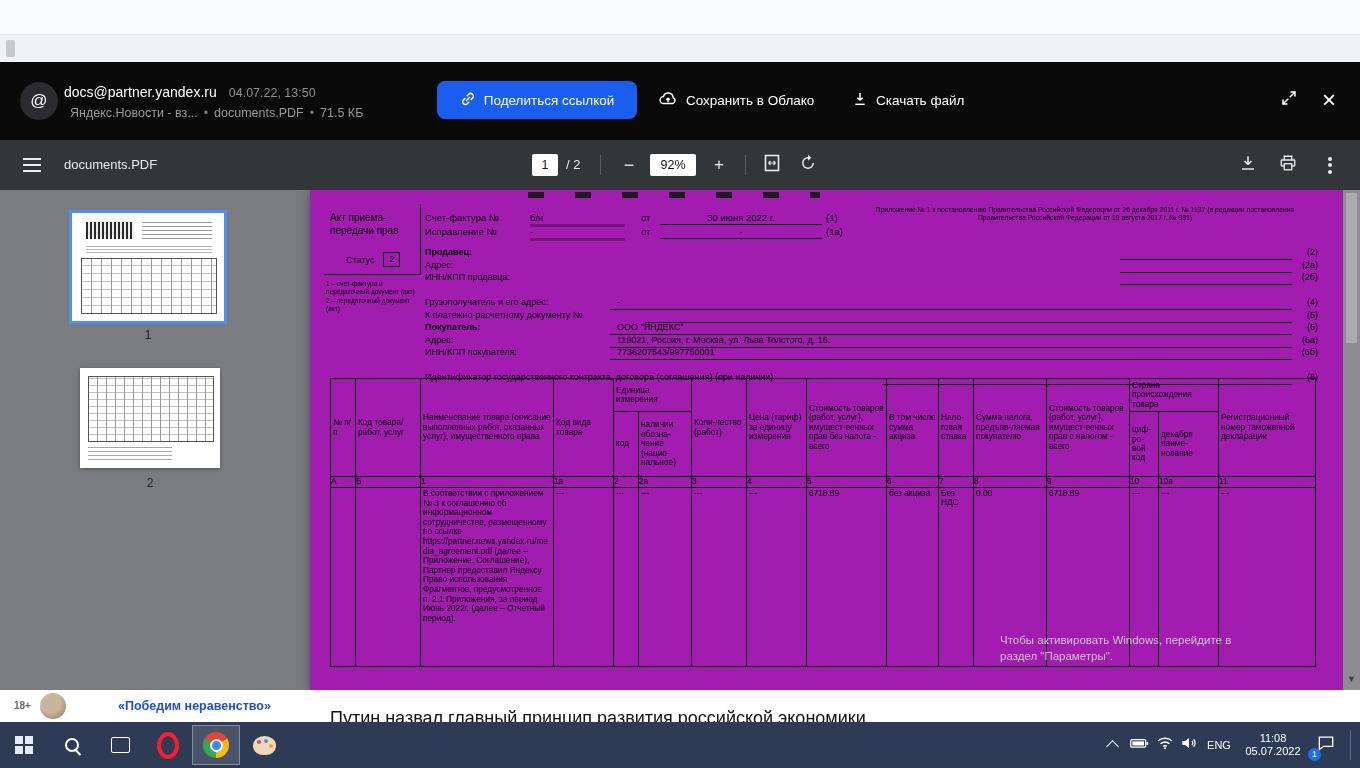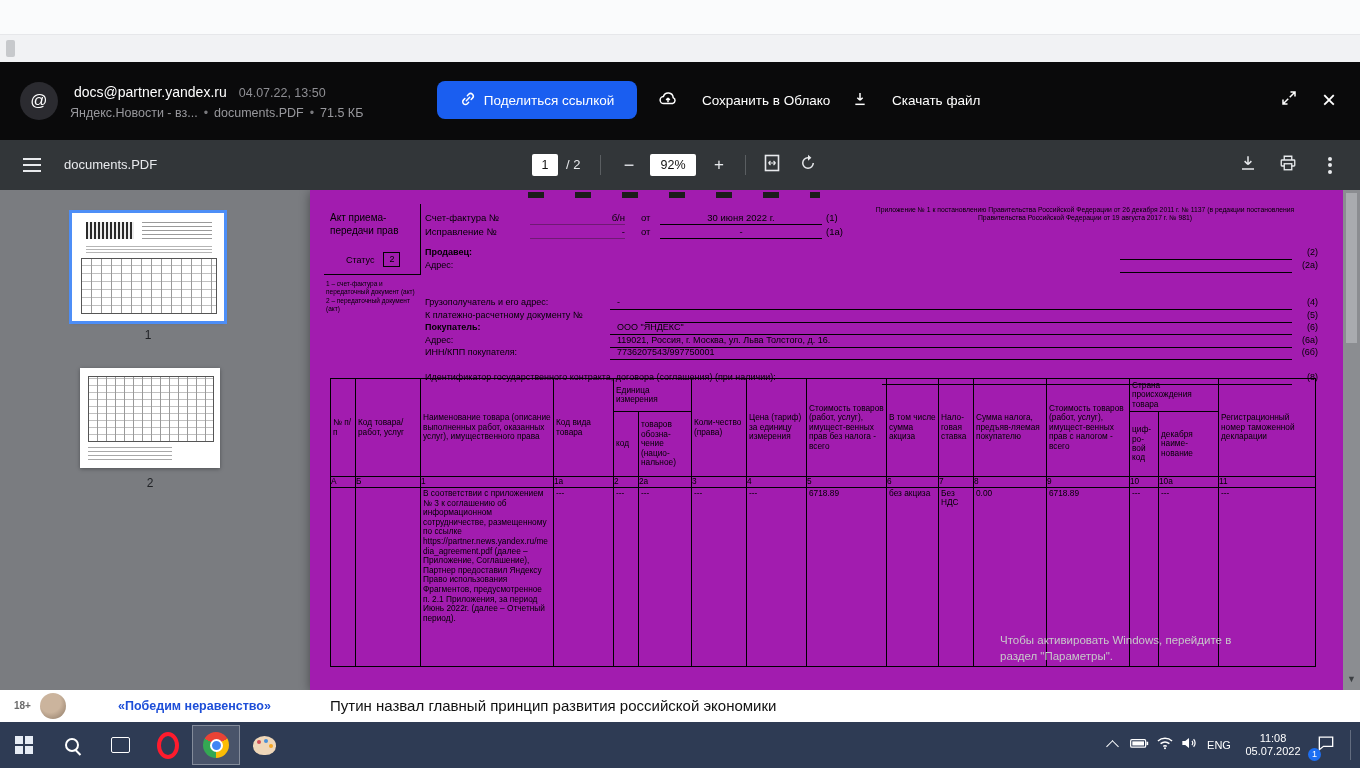--- a/index.html
+++ b/index.html
@@ -6,26 +6,26 @@
   .screen{position:relative;width:1360px;height:768px;overflow:hidden;font-family:"Liberation Sans",sans-serif;background:#fff;}
 
   
   .browser-top{position:absolute;left:0;top:0;width:1360px;height:62px;background:#fafbfc;}
   .browser-top .seam{position:absolute;left:0;top:34px;width:1360px;height:28px;background:#f1f2f4;border-top:1px solid #e6e7ea;}
   .browser-top .notch{position:absolute;left:6px;top:40px;width:9px;height:17px;background:#c7c9cc;border-radius:2px;}
 
   
   .mail-header{position:absolute;left:0;top:62px;width:1360px;height:78px;background:#0a0a0b;color:#fff;}
   .mh-avatar{position:absolute;left:20px;top:20px;width:38px;height:38px;border-radius:50%;background:#2b2b30;display:flex;align-items:center;justify-content:center;font-size:17px;color:#fff;}
-  .mh-sender{position:absolute;left:74px;top:22px;font-size:14px;color:#fff;white-space:nowrap;}
+  .mh-sender{position:absolute;left:64px;top:22px;font-size:14px;color:#fff;white-space:nowrap;}
   .mh-dt{color:#8e8e93;font-size:12.5px;margin-left:12px;font-weight:400;}
   .mh-sub{position:absolute;left:70px;top:44px;font-size:12.5px;color:#98989d;white-space:nowrap;}
   .mh-sub .sep{margin:0 6px;color:#7a7a7e;}
   .btn-share{position:absolute;left:437px;top:19px;width:200px;height:38px;border-radius:8px;background:#1a5ef0;display:flex;align-items:center;justify-content:center;gap:8px;font-size:13.5px;color:#fff;cursor:pointer;}
-  .btn-ghost{position:absolute;top:19px;height:38px;display:flex;align-items:center;gap:24px;font-size:13.5px;color:#fff;cursor:pointer;}
+  .btn-ghost{position:absolute;top:19px;height:38px;display:flex;align-items:center;gap:8px;font-size:13.5px;color:#fff;cursor:pointer;}
   .btn-save{left:658px;}
   .btn-dl{left:852px;}
   .mh-ic{position:absolute;top:21px;width:34px;height:34px;display:flex;align-items:center;justify-content:center;cursor:pointer;color:#fff;}
   .mh-expand{left:1272px;}
   .mh-close{left:1312px;font-size:24px;line-height:34px;}
 
   
   .pdf-toolbar{position:absolute;left:0;top:140px;width:1360px;height:50px;background:#323639;color:#e8eaed;}
   .pt-burger{position:absolute;left:20px;top:13px;width:24px;height:24px;display:flex;flex-direction:column;justify-content:center;gap:4px;cursor:pointer;}
   .pt-burger i{display:block;width:18px;height:2px;background:#e8eaed;margin:0 auto;}
@@ -67,21 +67,21 @@
   .leftbox{position:absolute;left:14px;top:14px;width:96px;height:70px;border-right:1px solid #000;border-bottom:1px solid #000;}
   .acttitle{position:absolute;left:20px;top:22px;width:92px;font-size:10px;line-height:12.5px;}
   .statusrow{position:absolute;left:36px;top:62px;font-size:9px;display:flex;align-items:center;}
   .statusbox{display:inline-block;width:15px;height:13px;border:1px solid #000;text-align:center;margin-left:9px;font-size:9px;line-height:13px;}
   .notes{position:absolute;left:16px;top:90px;width:96px;font-size:6.5px;line-height:7.6px;color:#000;}
   .notes div{margin-bottom:2px;}
   .topnote{position:absolute;left:545px;top:16px;width:460px;font-size:6.8px;line-height:8px;text-align:center;}
 
   .inv{position:absolute;left:0;width:1008px;height:13px;font-size:9.5px;}
   .inv-label{position:absolute;left:115px;top:0;white-space:nowrap;}
-  .inv-v1{position:absolute;left:220px;top:0;width:95px;text-align:right;border-bottom:1px solid #701a75;height:12px;}
+  .inv-v1{position:absolute;left:220px;top:0;width:95px;text-align:left;border-bottom:3px solid #701a75;height:12px;}
   .inv-ot{position:absolute;left:331px;top:0;}
   .inv-v2{position:absolute;left:350px;top:0;width:162px;text-align:center;border-bottom:1px solid #000;height:12px;}
   .inv-mk{position:absolute;left:516px;top:0;}
 
   .frow{position:absolute;left:0;width:1008px;height:13px;font-size:9px;}
   .flabel{position:absolute;left:115px;top:0;white-space:nowrap;}
   .fvalue{position:absolute;left:307px;top:0;white-space:nowrap;}
   .fline{position:absolute;bottom:0;height:0;border-bottom:1px solid #000;}
   .l-full{left:300px;width:682px;}
   .l-short{left:810px;width:172px;}
@@ -102,21 +102,21 @@
 
   .wm{position:absolute;left:690px;top:440px;pointer-events:none;}
   .wm-title{font-size:17px;color:#b7b7b9;}
   .wm-line{font-size:11.5px;color:#c8c8ca;margin-top:4px;}
 
   
   .newsbar{position:absolute;left:0;top:690px;width:1360px;height:32px;background:#fff;}
   .nb-age{position:absolute;left:14px;top:0;line-height:32px;font-size:10px;font-weight:bold;color:#6b6b6b;}
   .nb-avatar{position:absolute;left:40px;top:3px;width:26px;height:26px;border-radius:50%;background:radial-gradient(circle at 40% 35%,#cbb49d 0 45%,#8a7663 100%);cursor:pointer;}
   .nb-story{position:absolute;left:118px;top:0;line-height:32px;font-size:12.5px;font-weight:bold;color:#1d4ed8;cursor:pointer;}
-  .nb-head{position:absolute;left:330px;top:0;line-height:32px;font-size:15px;color:#111;cursor:pointer;}
+  .nb-head{position:absolute;left:330px;top:12px;line-height:32px;font-size:18px;color:#111;cursor:pointer;}
 
   
   .taskbar{position:absolute;left:0;top:722px;width:1360px;height:46px;background:#2e3b54;color:#fff;}
   .tb-btn{position:absolute;top:0;width:48px;height:46px;display:flex;align-items:center;justify-content:center;cursor:pointer;}
   .win-ic{display:grid;grid-template-columns:8px 8px;grid-template-rows:8px 8px;gap:2px;}
   .win-ic i{background:#e6ecf5;}
   .search-ic{width:10px;height:10px;border:2px solid #fff;border-radius:50%;position:relative;}
   .search-ic::after{content:"";position:absolute;width:2px;height:7px;background:#fff;left:10px;top:9px;transform:rotate(-45deg);}
   .tv-ic{width:17px;height:14px;border:1.6px solid #fff;border-radius:2px;}
   .opera-o{width:14px;height:19px;border:4px solid #ff1b2d;border-radius:50%;}
@@ -280,20 +280,25 @@
 
       <div class="frow" style="top:57px">
         <span class="flabel bold">Продавец:</span>
         <span class="fline l-short"></span>
         <span class="fmarker">(2)</span>
       </div>
       <div class="frow" style="top:69.5px">
         <span class="flabel">Адрес:</span>
         <span class="fline l-short"></span>
         <span class="fmarker">(2а)</span>
+      </div>
+      <div class="frow" style="top:82px">
+        <span class="flabel">ИНН/КПП продавца:</span>
+        <span class="fline l-short"></span>
+        <span class="fmarker">(2б)</span>
       </div>
       <div class="frow" style="top:107px">
         <span class="flabel">Грузополучатель и его адрес:</span>
         <span class="fvalue">-</span>
         <span class="fline l-full"></span>
         <span class="fmarker">(4)</span>
       </div>
       <div class="frow" style="top:119.5px">
         <span class="flabel">К платежно-расчетному документу №</span>
         <span class="fline l-mid"></span>
@@ -342,33 +347,33 @@
             <col style="width:60px">
             <col style="width:97px">
         </colgroup>
         <tbody>
           <tr class="h1">
             <th rowspan="2">№ п/п</th>
             <th rowspan="2">Код товара/ работ, услуг</th>
             <th rowspan="2">Наименование товара (описание выполненных работ, оказанных услуг), имущественного права</th>
             <th rowspan="2">Код вида товара</th>
             <th colspan="2">Единица измерения</th>
-            <th rowspan="2">Коли-чество (права)</th>
+            <th rowspan="2">Коли-чество (работ)</th>
             <th rowspan="2">Цена (тариф) за единицу измерения</th>
             <th rowspan="2">Стоимость товаров (работ, услуг), имущест-венных прав без налога - всего</th>
             <th rowspan="2">В том числе сумма акциза</th>
             <th rowspan="2">Нало-говая ставка</th>
             <th rowspan="2">Сумма налога, предъяв-ляемая покупателю</th>
             <th rowspan="2">Стоимость товаров (работ, услуг), имущест-венных прав с налогом - всего</th>
             <th colspan="2">Страна происхождения товара</th>
             <th rowspan="2">Регистрационный номер таможенной декларации</th>
           </tr>
           <tr class="h2">
             <th>код</th>
-            <th>товаров обозна-чение (нацио-нальное)</th>
+            <th>наличии обозна-чение (нацио-нальное)</th>
             <th>циф-ро-вой код</th>
             <th>декабря наиме-нование</th>
           </tr>
           <tr class="mk">
             <td>А</td>
             <td>Б</td>
             <td>1</td>
             <td>1а</td>
             <td>2</td>
             <td>2а</td>

